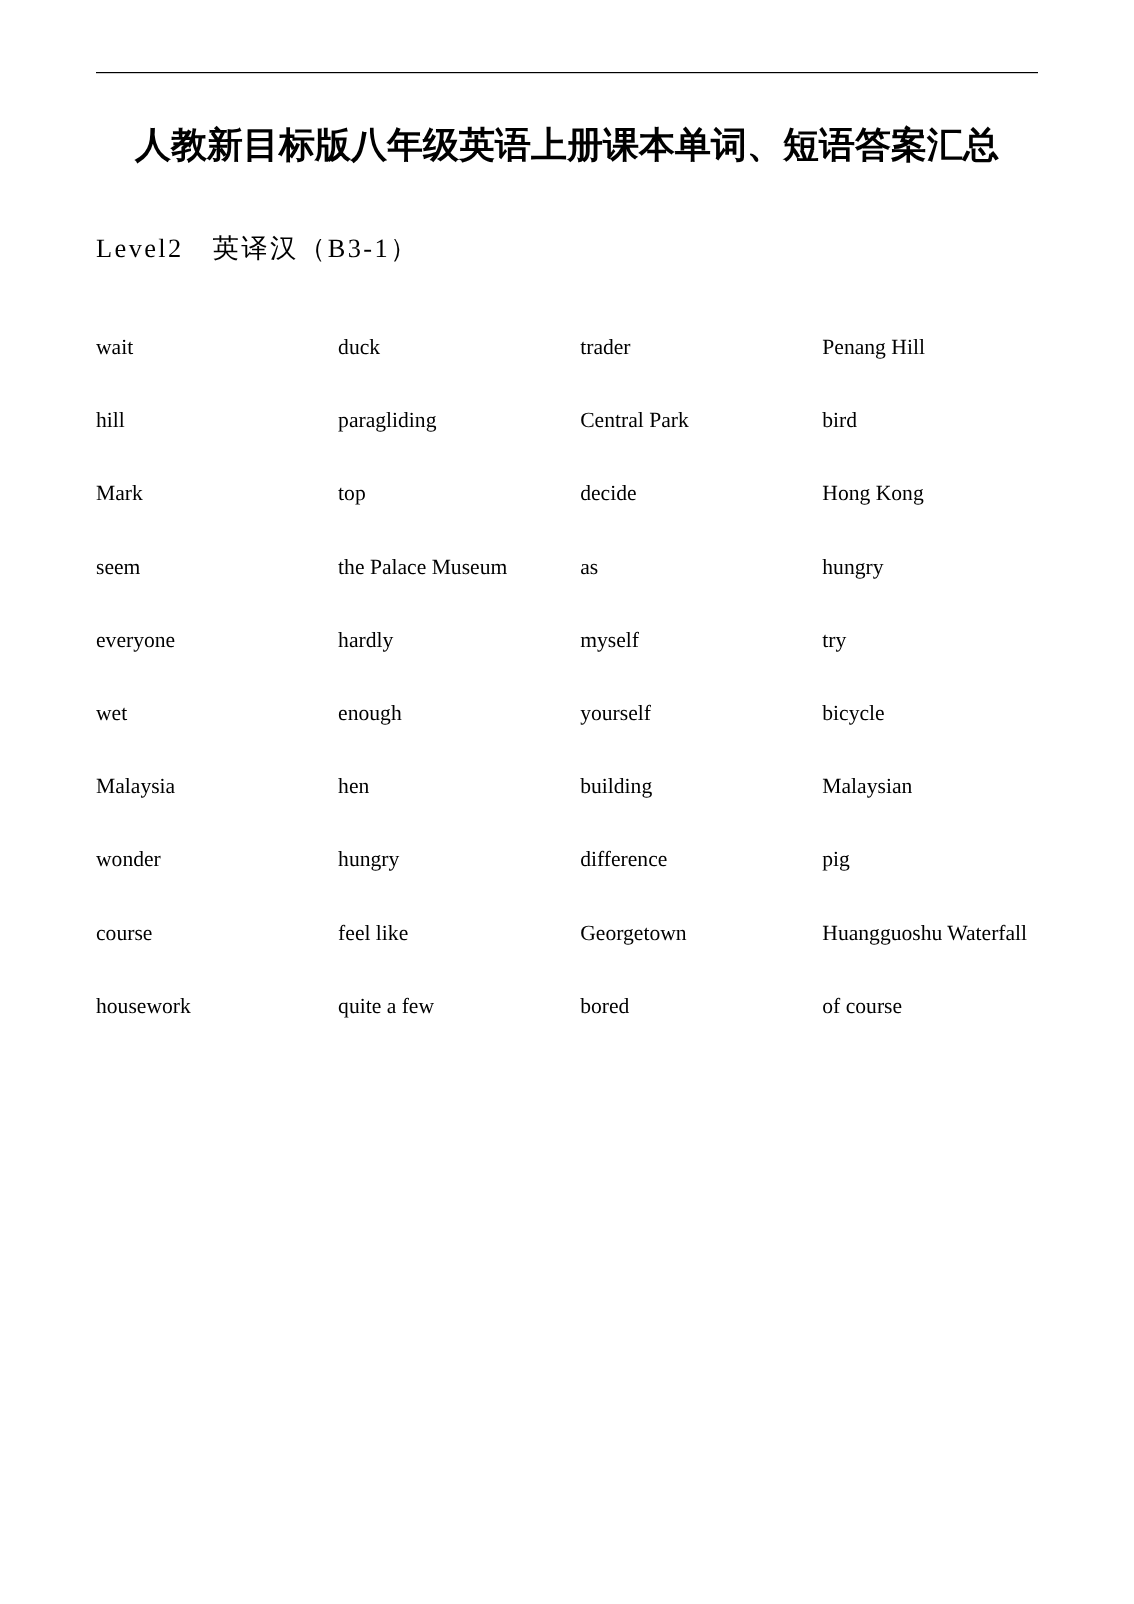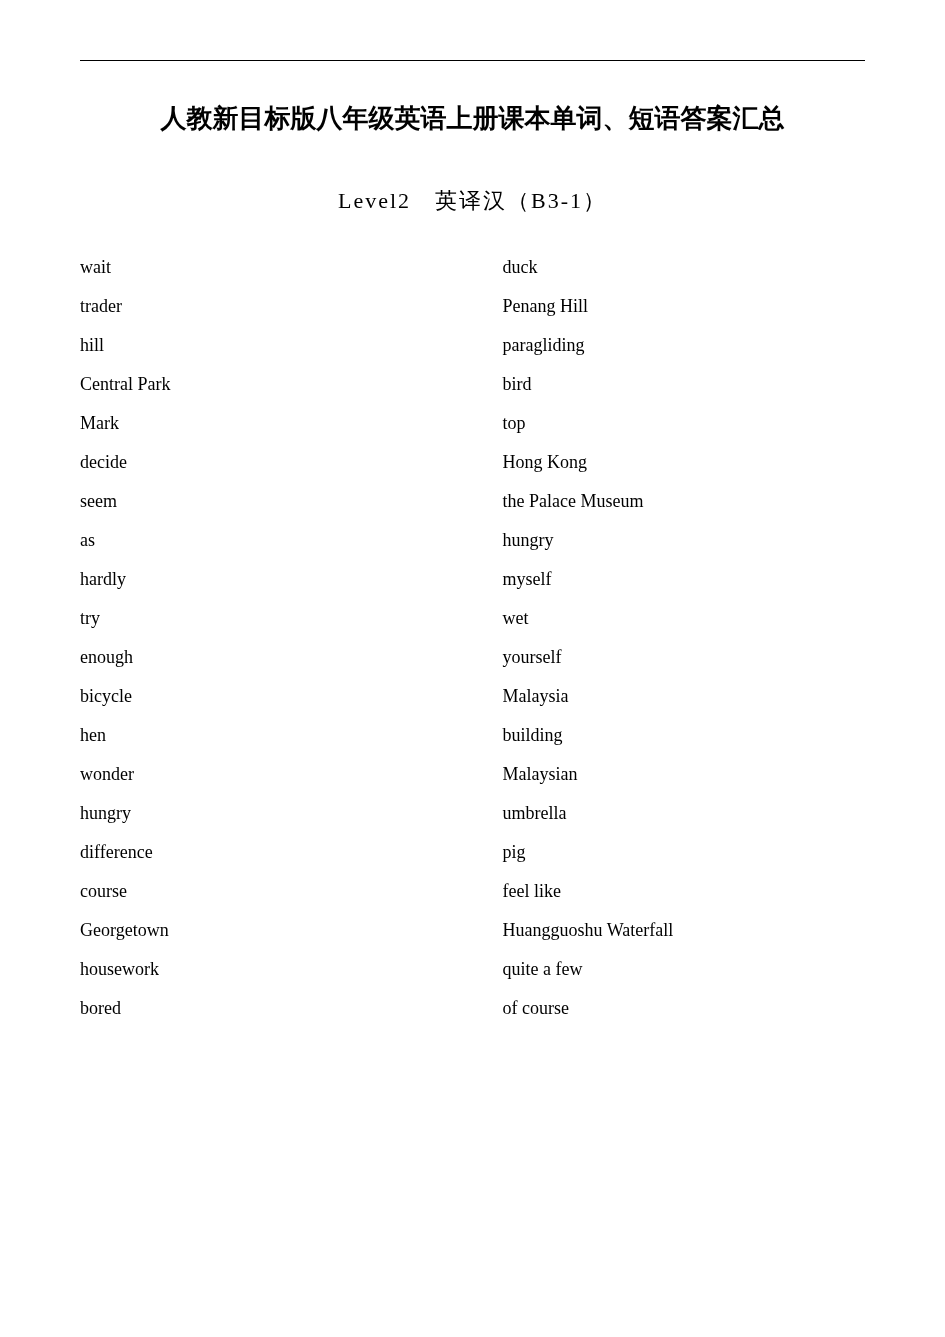--- a/index.html
+++ b/index.html
@@ -17,41 +17,42 @@
       padding: 60px 80px 60px 80px;
     }
 
     .top-divider {
       border: none;
       border-top: 1.5px solid #000;
       margin-bottom: 40px;
     }
 
     .page-title {
-      font-size: 26px;
+      font-size: 30px;
       font-weight: bold;
       text-align: center;
       margin-bottom: 50px;
       font-family: "SimHei", "STHeiti", "Microsoft YaHei", sans-serif;
     }
 
     .subtitle {
       font-size: 22px;
-      text-align: center;
-      margin-bottom: 32px;
+      text-align: left;
+      margin-bottom: 48px;
       font-family: "Times New Roman", Times, serif;
       font-weight: normal;
       letter-spacing: 2px;
     }
 
     .vocab-grid {
       display: grid;
-      grid-template-columns: 1fr 1fr;
+      grid-template-columns: 1fr 1fr 1fr 1fr;
       column-gap: 60px;
       row-gap: 0px;
+      gap: 22px;
     }
 
     .vocab-item {
       font-size: 18px;
       padding: 9px 0;
       font-family: "Times New Roman", Times, serif;
     }
   </style>
 </head>
 <body>
@@ -73,34 +74,34 @@
     <div class="vocab-item">Central Park</div>
     <div class="vocab-item">bird</div>
     <div class="vocab-item">Mark</div>
     <div class="vocab-item">top</div>
     <div class="vocab-item">decide</div>
     <div class="vocab-item">Hong Kong</div>
     <div class="vocab-item">seem</div>
     <div class="vocab-item">the Palace Museum</div>
     <div class="vocab-item">as</div>
     <div class="vocab-item">hungry</div>
+    <div class="vocab-item">everyone</div>
     <div class="vocab-item">hardly</div>
     <div class="vocab-item">myself</div>
     <div class="vocab-item">try</div>
     <div class="vocab-item">wet</div>
     <div class="vocab-item">enough</div>
     <div class="vocab-item">yourself</div>
     <div class="vocab-item">bicycle</div>
     <div class="vocab-item">Malaysia</div>
     <div class="vocab-item">hen</div>
     <div class="vocab-item">building</div>
+    <div class="vocab-item">Malaysian</div>
     <div class="vocab-item">wonder</div>
-    <div class="vocab-item">Malaysian</div>
     <div class="vocab-item">hungry</div>
-    <div class="vocab-item">umbrella</div>
     <div class="vocab-item">difference</div>
     <div class="vocab-item">pig</div>
     <div class="vocab-item">course</div>
     <div class="vocab-item">feel like</div>
     <div class="vocab-item">Georgetown</div>
     <div class="vocab-item">Huangguoshu Waterfall</div>
     <div class="vocab-item">housework</div>
     <div class="vocab-item">quite a few</div>
     <div class="vocab-item">bored</div>
     <div class="vocab-item">of course</div>

